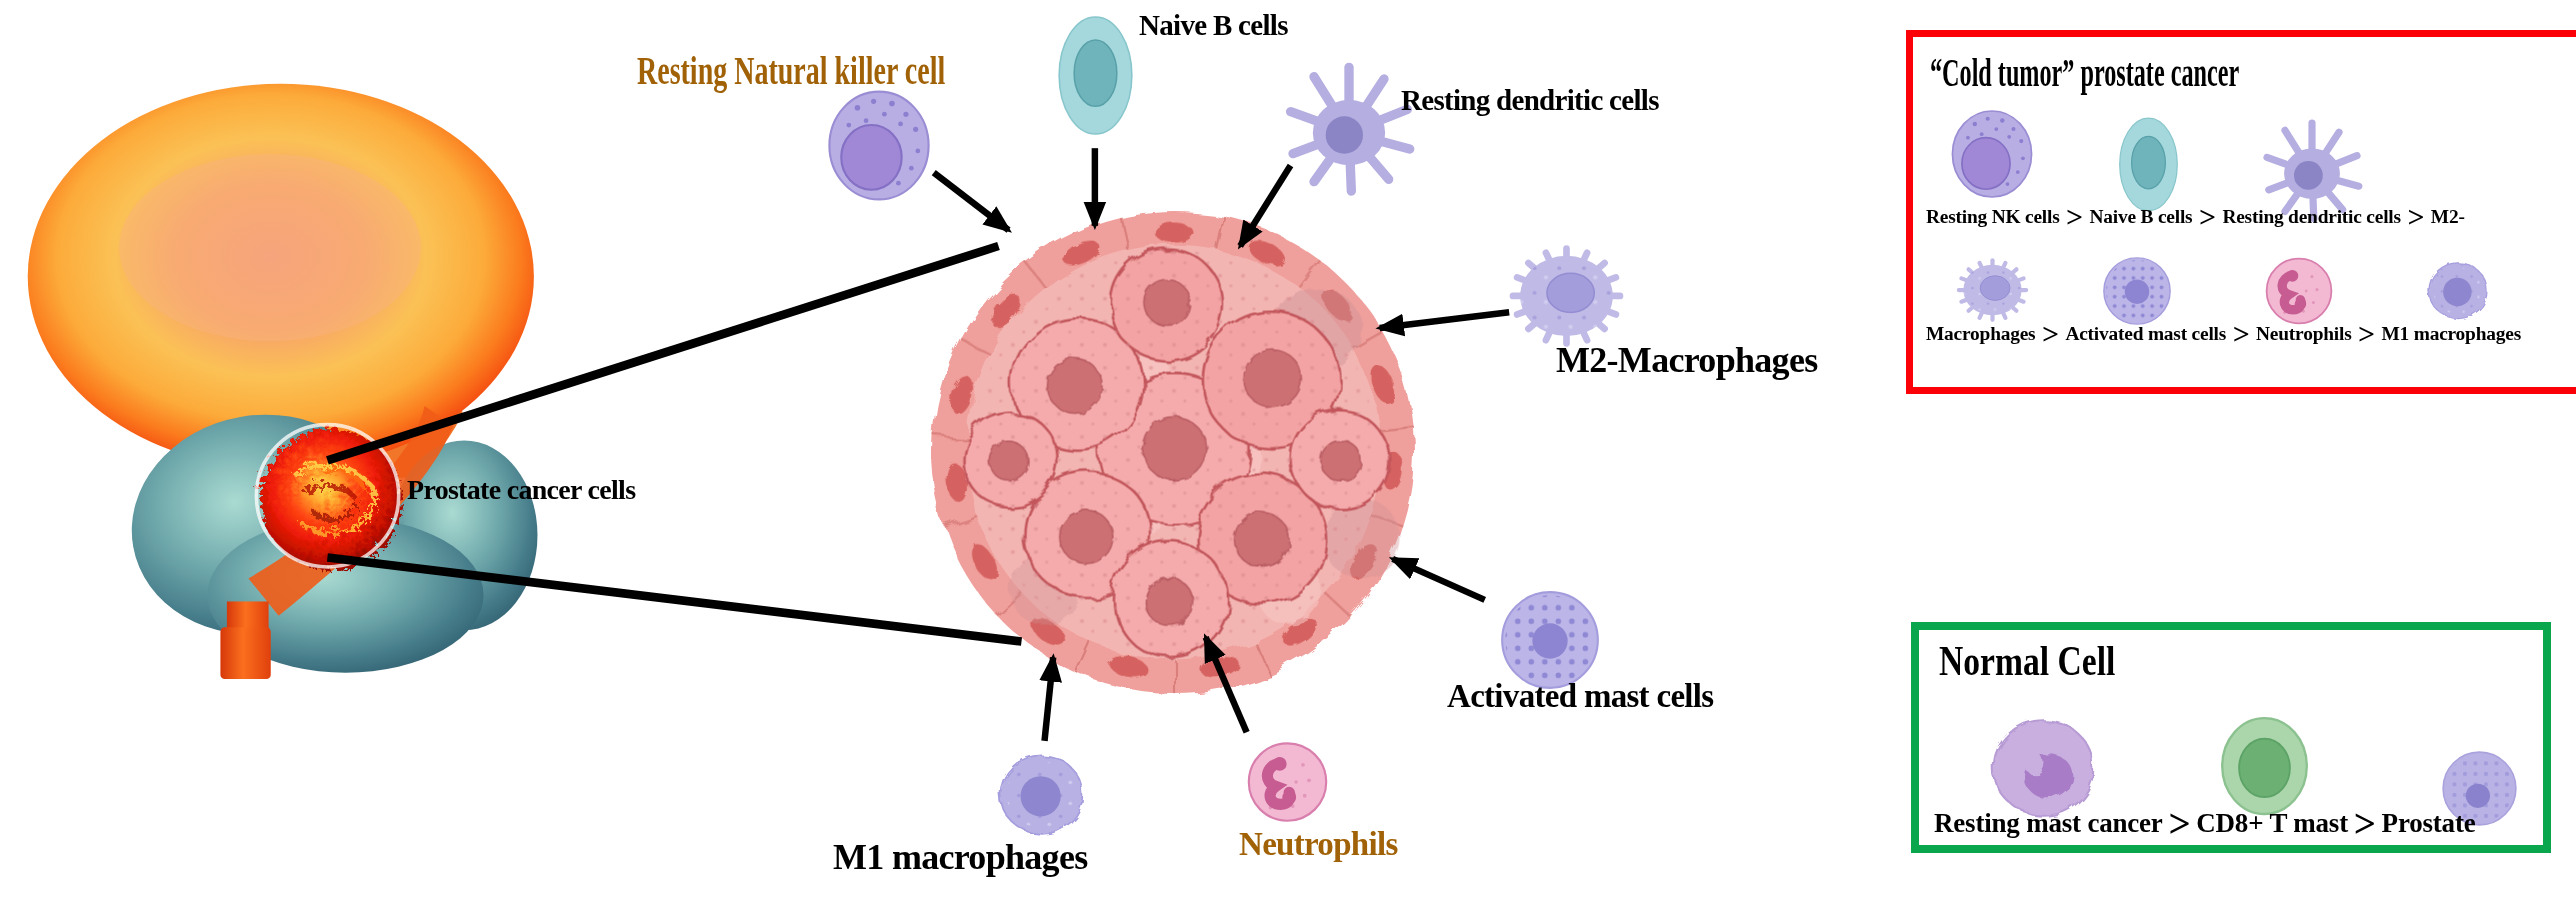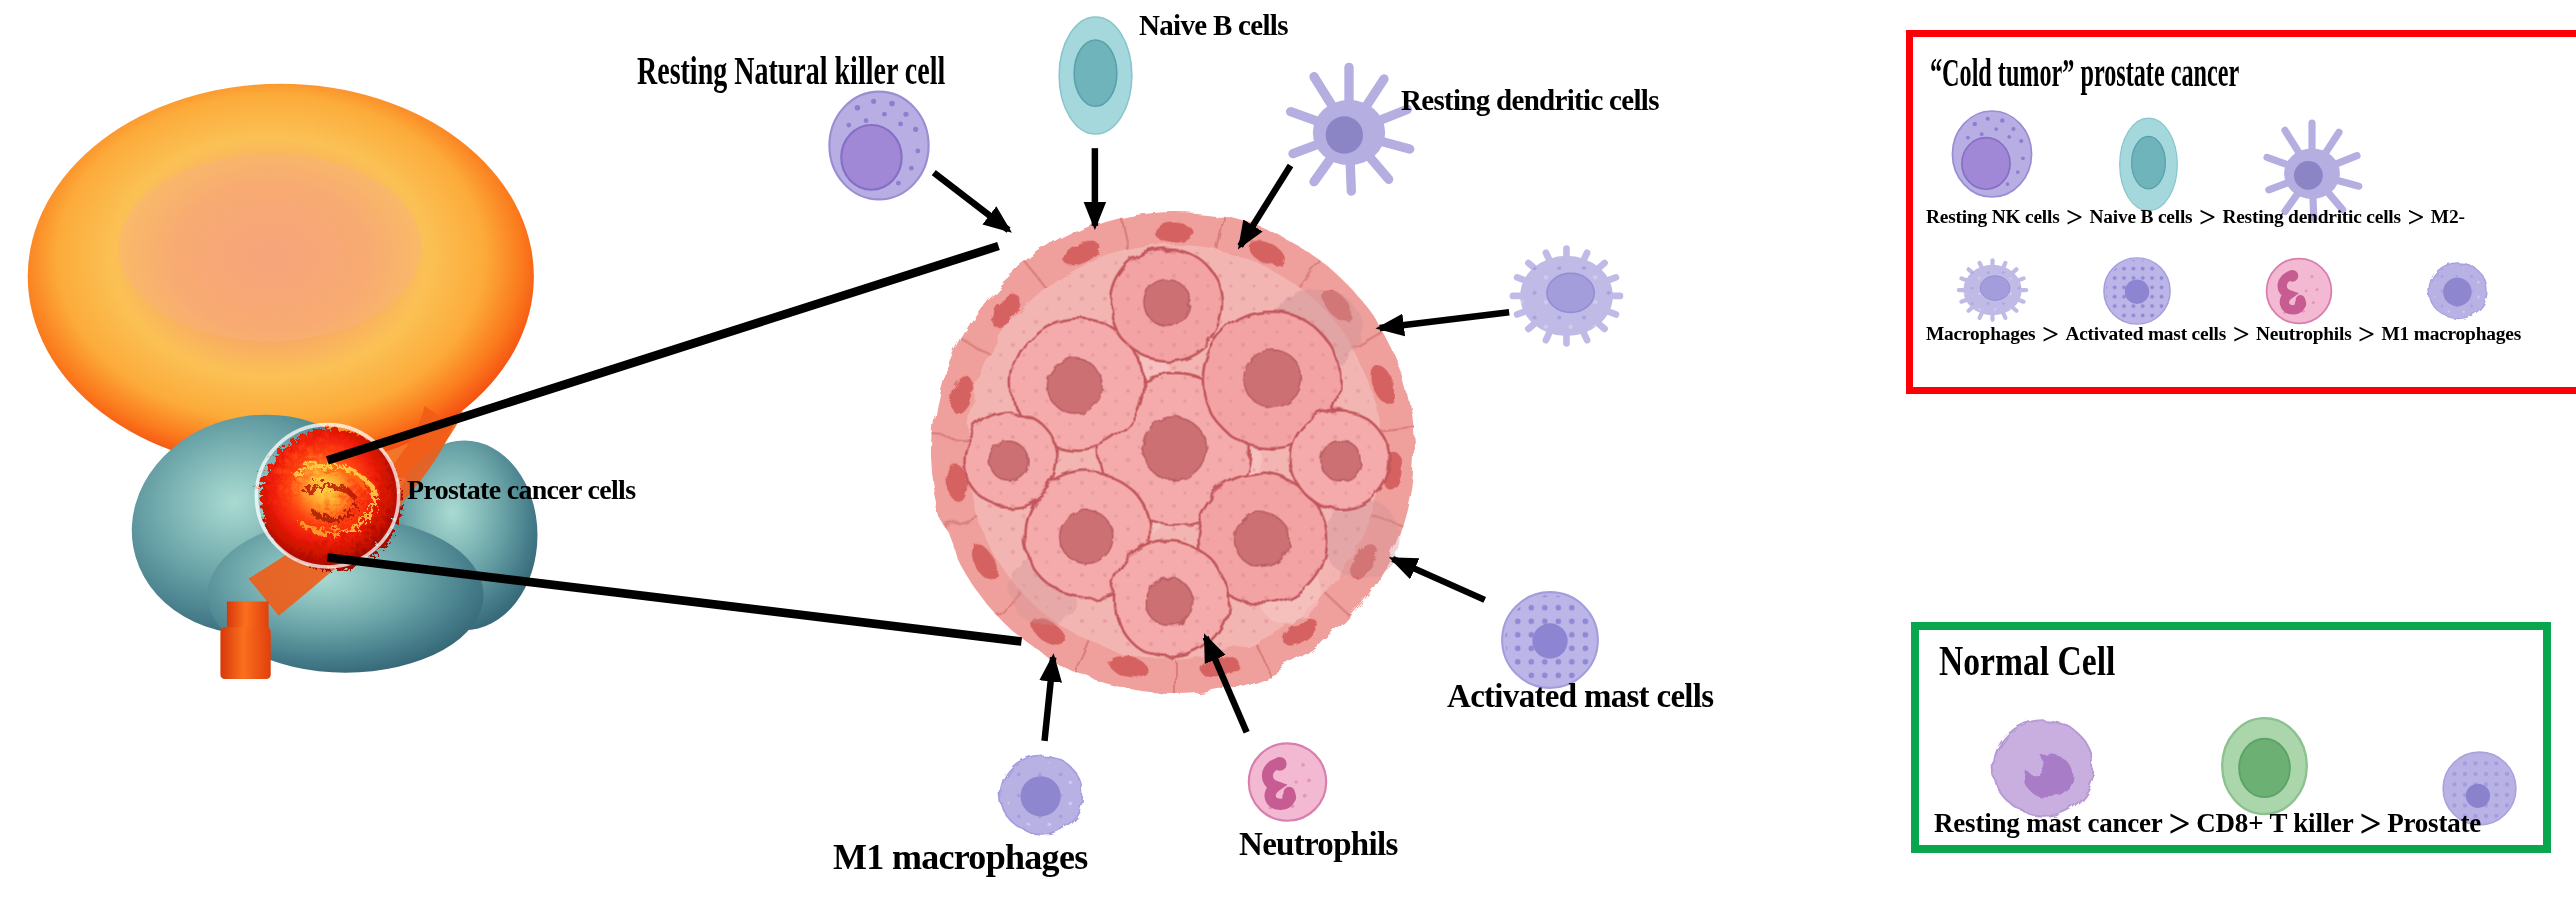--- a/index.html
+++ b/index.html
@@ -1,20 +1,20 @@
 <!DOCTYPE html>
 <html style="font-size:11.5px"><head>
 <meta charset="utf-8">
 <style>
   html,body{margin:0;padding:0;background:#ffffff;}
   #canvas{position:relative;width:2576px;height:907px;background:#ffffff;overflow:hidden;
           font-family:"Liberation Serif","DejaVu Serif",serif;}
   .abs{position:absolute;}
   .lbl{position:absolute;font-weight:700;white-space:nowrap;color:#000;line-height:1.05;}
-  .slate{color:#000000;}
+  .slate{color:#a16207;}
   .cx{display:inline-block;transform-origin:left center;}
   .cellicon{position:absolute;filter:blur(0.4px);}
   .softblur{filter:blur(0.7px);}
   .anatblur{filter:blur(0.6px);}
   
   .legendbox{position:absolute;background:#fff;box-sizing:border-box;}
   #cold-box{border:7.2px solid #fb0007;}
   #normal-box{border:8.6px solid #0aa64e;}
   .rankrow{position:absolute;display:flex;align-items:center;font-weight:700;white-space:nowrap;}
   #cold-box .rankrow{font-size:19.4px;letter-spacing:-0.2px;gap:6.5px;}
@@ -348,20 +348,21 @@
   <svg class="cellicon" style="left:1239px;top:739px" width="97" height="86" viewBox="0 0 135 120">
       <use href="#sym-neutro"></use>
     </svg>
   <svg class="cellicon" style="left:984px;top:748px" width="115" height="94" viewBox="0 0 160 130">
       <use href="#sym-m1"></use>
     </svg>
 
   <div class="lbl slate" style="left:637px;top:50px;font-size:40px"><span class="cx" style="transform:scaleX(.70)">Resting Natural killer cell</span></div>
   <div class="lbl" style="left:1139px;top:10px;font-size:29px;letter-spacing:-0.7px">Naive B cells</div>
   <div class="lbl" style="left:1401px;top:85px;font-size:29px;letter-spacing:-0.7px">Resting dendritic cells</div>
+  <div class="lbl" style="left:1556px;top:342px;font-size:36px;letter-spacing:-0.7px">M2-Macrophages</div>
   <div class="lbl" style="left:1447px;top:679px;font-size:33px;letter-spacing:-0.7px">Activated mast cells</div>
   <div class="lbl slate" style="left:1239px;top:827px;font-size:33px;letter-spacing:-0.7px">Neutrophils</div>
   <div class="lbl" style="left:833px;top:839px;font-size:36px;letter-spacing:-0.7px">M1 macrophages</div>
   <div class="lbl" style="left:407px;top:475px;font-size:28px;letter-spacing:-0.7px">Prostate cancer cells</div>
 
   <div id="cold-box" class="legendbox" style="left:1906px;top:30px;width:692px;height:364px">
     <div class="lbl" style="left:17.3px;top:16px;font-size:39px"><span class="cx" style="transform:scaleX(.62)">“Cold tumor” prostate cancer</span></div>
 
     <svg class="cellicon" style="left:36px;top:63px" width="86" height="108" viewBox="0 0 120 150">
         <use href="#sym-nk"></use>
@@ -416,20 +417,20 @@
     <svg class="cellicon" style="left:297px;top:86px" width="97" height="101" viewBox="0 0 135 140">
         <use href="#sym-cd8"></use>
       </svg>
     <svg class="cellicon" style="left:519px;top:118px" width="83" height="81" viewBox="0 0 115 112">
         <use href="#sym-mono"></use>
       </svg>
 
     <div class="rankrow" style="left:15px;top:178px">
       <span>Resting mast cancer</span>
       <span class="gt">&gt;</span>
-      <span>CD8+ T killer</span>
+      <span>CD8+ T mast</span>
       <span class="gt">&gt;</span>
       <span>Prostate</span>
     </div>
   </div>
 
 </div>
 
 
 </body></html>

